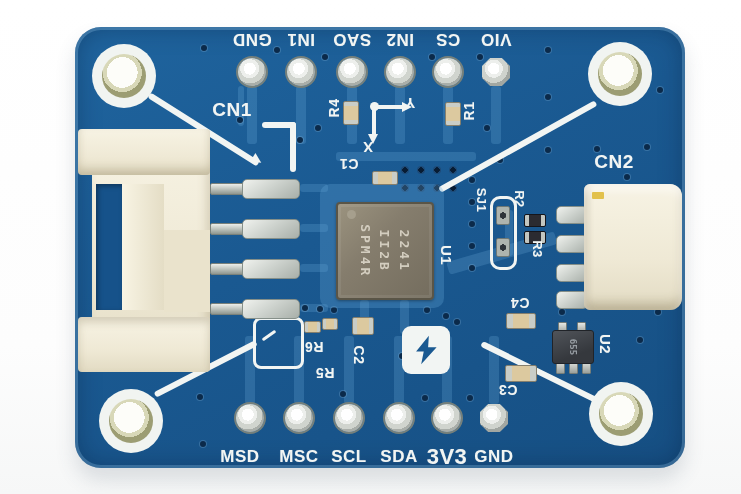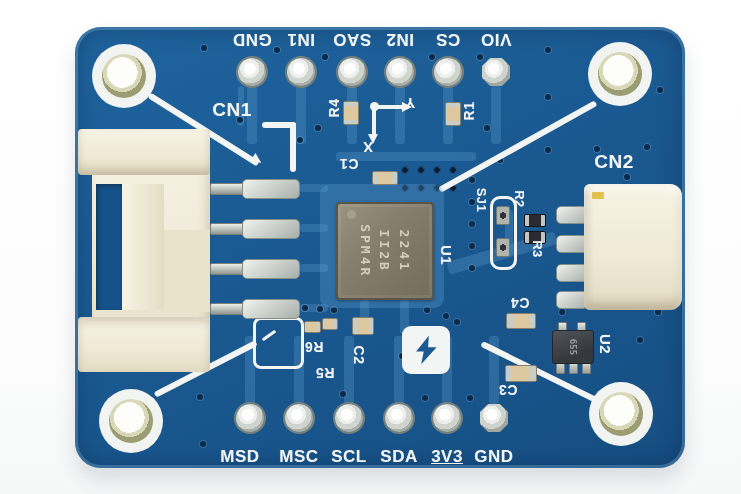--- a/index.html
+++ b/index.html
@@ -255,21 +255,21 @@
   <span class="lbl" style="left: 252px; top: 39px; font-size: 17px; --r: 180deg;">GND</span>
       <span class="lbl" style="left: 301px; top: 39px; font-size: 17px; --r: 180deg;">IN1</span>
       <span class="lbl" style="left: 352px; top: 39px; font-size: 17px; --r: 180deg;">SAO</span>
       <span class="lbl" style="left: 400px; top: 39px; font-size: 17px; --r: 180deg;">IN2</span>
       <span class="lbl" style="left: 448px; top: 39px; font-size: 17px; --r: 180deg;">CS</span>
       <span class="lbl" style="left: 496px; top: 39px; font-size: 17px; --r: 180deg;">VIO</span>
       <span class="lbl" style="left: 240px; top: 457px; font-size: 17px;">MSD</span>
       <span class="lbl" style="left: 299px; top: 457px; font-size: 17px;">MSC</span>
       <span class="lbl" style="left: 349px; top: 457px; font-size: 17px;">SCL</span>
       <span class="lbl" style="left: 399px; top: 457px; font-size: 17px;">SDA</span>
-      <span class="lbl" style="left: 447px; top: 457px; font-size: 17px; text-decoration: underline;">3V3</span>
+      <span class="lbl" style="left: 447px; top: 457px; font-size: 22px;">3V3</span>
       <span class="lbl" style="left: 494px; top: 457px; font-size: 17px;">GND</span>
     </div>
 
   <div class="hole" style="left:92px;top:44px;">
       <div class="hole-plate"></div>
     </div>
   <div class="hole" style="left:588px;top:42px;">
       <div class="hole-plate"></div>
     </div>
   <div class="hole" style="left:99px;top:389px;">

